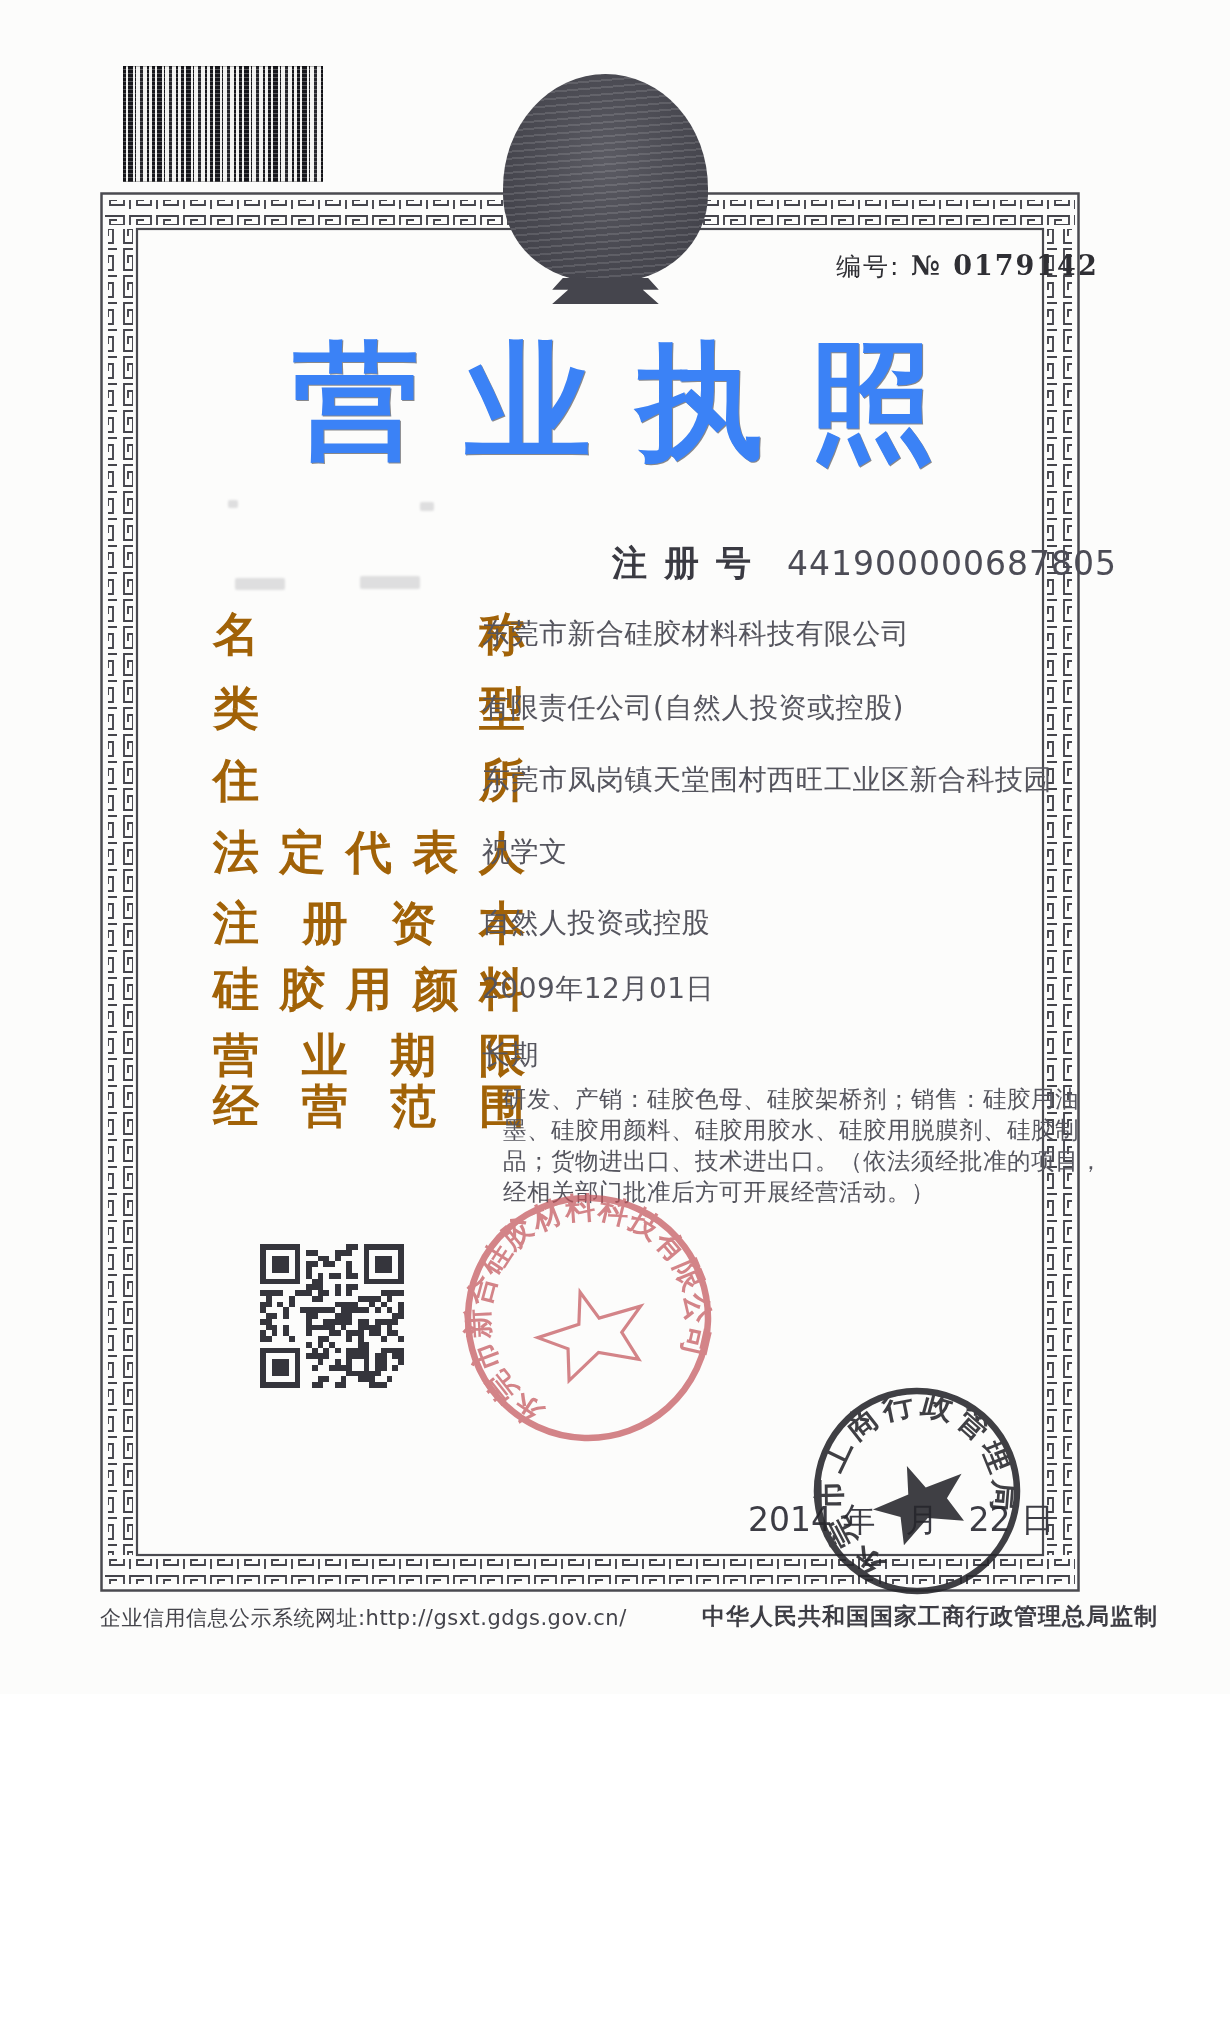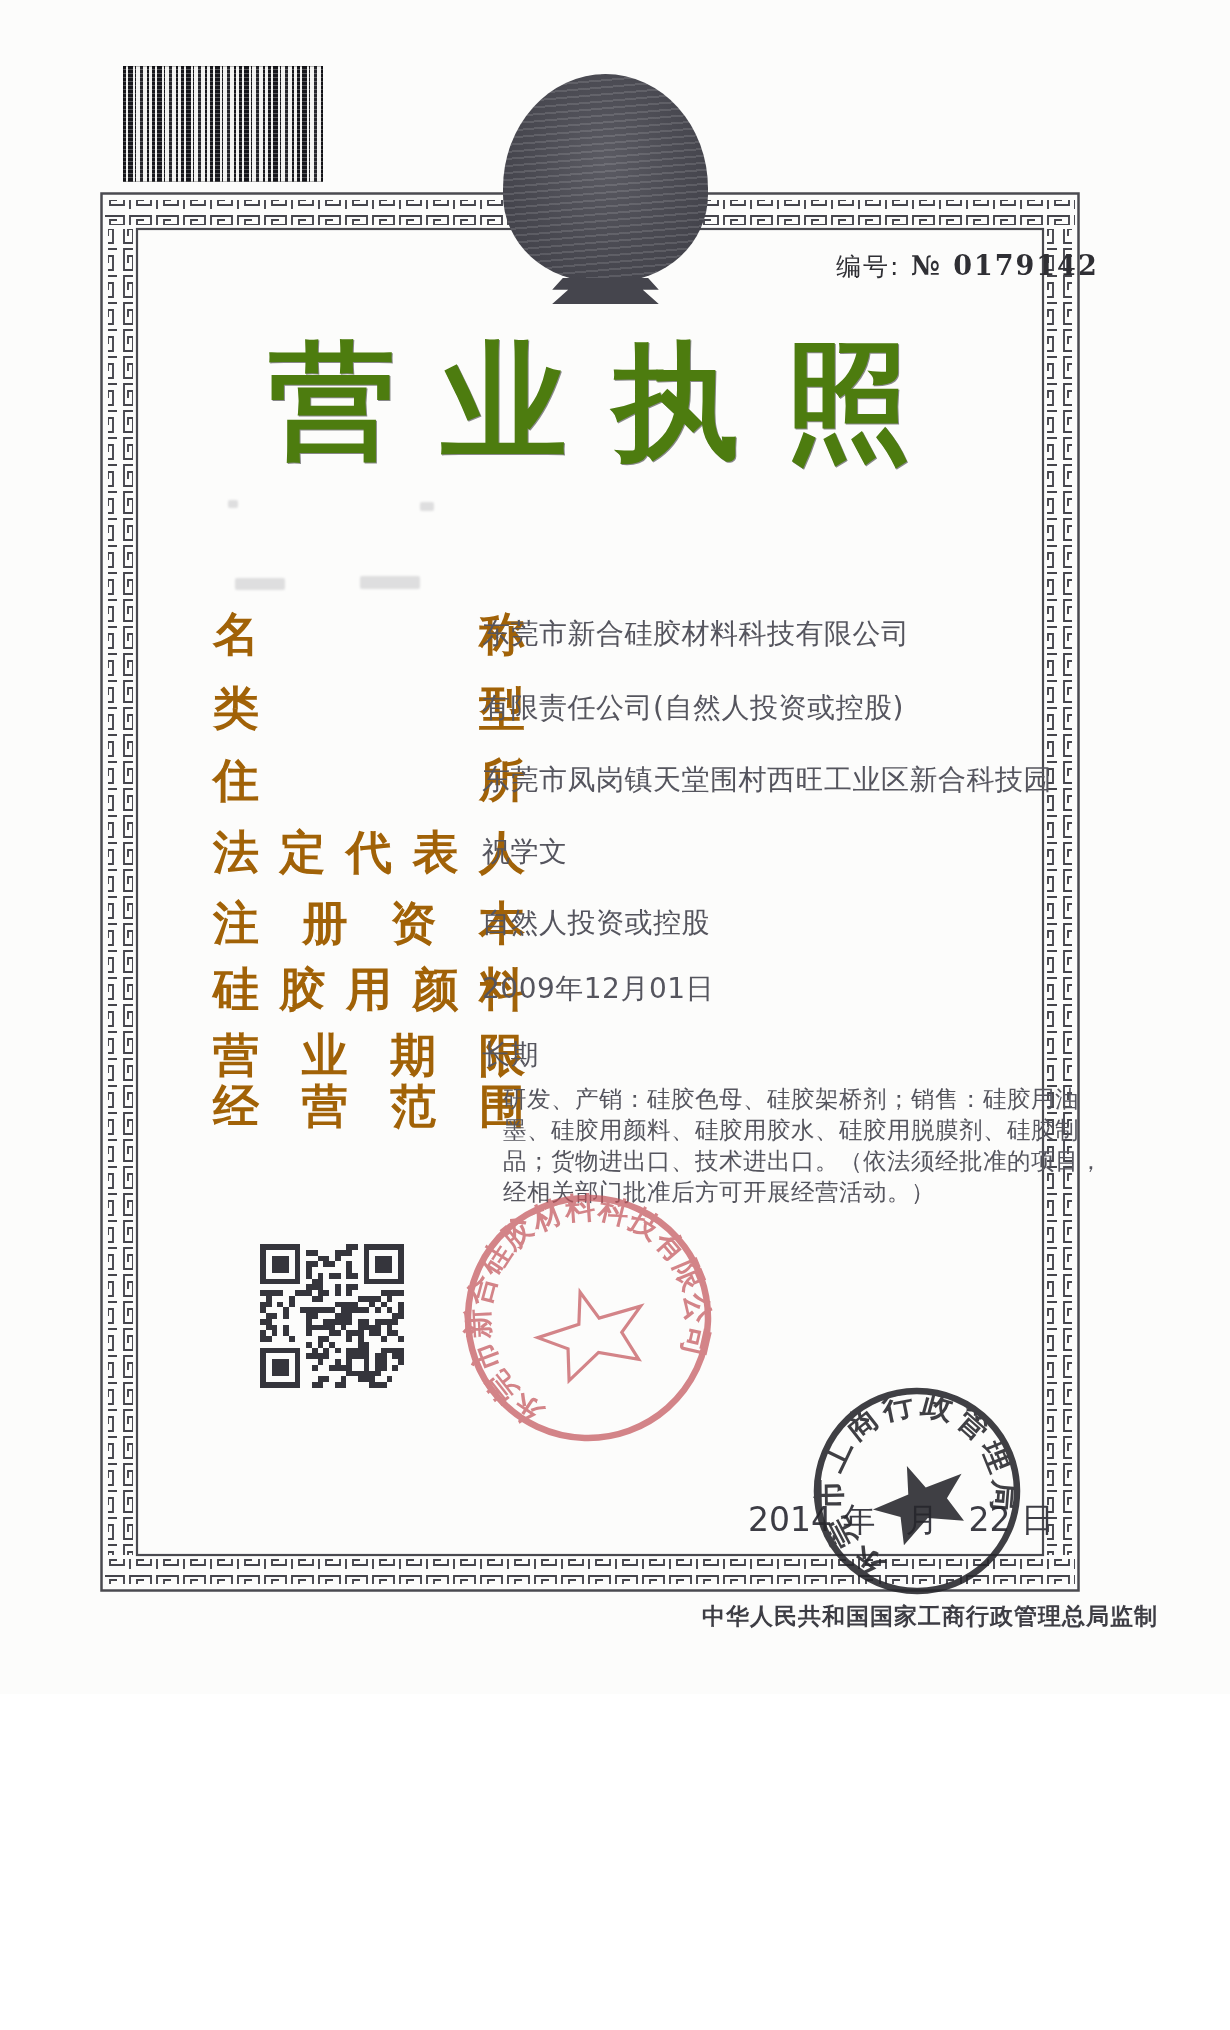--- a/index.html
+++ b/index.html
@@ -22,22 +22,22 @@
   .emblem::after{content:"";position:absolute;left:24%;bottom:-22px;width:52%;height:26px;
     background:#45454d;clip-path:polygon(10% 0,90% 0,100% 45%,85% 45%,100% 100%,0 100%,15% 45%,0 45%);}
   .scan-smudge{position:absolute;background:rgba(90,90,100,.18);filter:blur(1px);border-radius:2px;}
   
   .frame{position:absolute;left:100px;top:192px;z-index:1;}
   
   .serial{position:absolute;left:836px;top:250px;font-size:25px;color:#2f2f34;
     letter-spacing:2px;white-space:nowrap;z-index:2;}
   .serial .no{font-family:"DejaVu Serif",serif;font-weight:700;font-size:27px;margin-left:10px;}
   .title{position:absolute;left:100px;top:326px;width:980px;text-align:center;
-    font-size:126px;font-weight:900;color:#4d7c0f;letter-spacing:46px;text-indent:46px;
-    line-height:1.2;z-index:2;text-shadow:1px 1px 0 rgba(40,40,45,.55);}
+    font-size:126px;font-weight:900;color:#3b82f6;letter-spacing:46px;text-indent:46px;
+    line-height:1.2;z-index:2;text-shadow:1px 1px 0 rgba(40,40,45,.55);padding-left:24px;}
   .regline{position:absolute;left:612px;top:540px;white-space:nowrap;z-index:2;}
   .regline .lab{font-size:35px;font-weight:700;color:#3a3a42;letter-spacing:17px;}
   .regline .val{font-size:33px;color:#4c4c56;letter-spacing:1px;margin-left:14px;}
   
   .row{position:absolute;left:213px;width:880px;z-index:2;}
   .row .lab{position:absolute;left:0;top:0;width:312px;font-size:46px;font-weight:700;
     color:#a16207;text-align:justify;text-align-last:justify;line-height:1.15;}
   .row .val{position:absolute;left:269px;top:7px;width:600px;font-size:28px;color:#55555e;
     letter-spacing:.5px;white-space:nowrap;}
   .row.scope .val{font-size:23.5px;line-height:31px;white-space:normal;top:4px;margin-left:21px;}
@@ -86,20 +86,24 @@
     <rect x="8" y="37" width="25" height="1326" fill="url(#gkv)"></rect>
     <rect x="947" y="37" width="25" height="1326" fill="url(#gkv)"></rect>
   </svg>
 
   <div class="serial">
     <span>编号:</span><span class="no">№ 0179142</span>
   </div>
 
   <div class="title">营业执照</div>
 
+  <div class="regline">
+    <span class="lab">注册号</span>
+    <span class="val">441900000687805</span>
+  </div>
 
   <div class="row" style="top:608px">
     <span class="lab">名称</span>
     <span class="val">东莞市新合硅胶材料科技有限公司</span>
   </div>
   <div class="row" style="top:682px">
     <span class="lab">类型</span>
     <span class="val">有限责任公司(自然人投资或控股)</span>
   </div>
   <div class="row" style="top:754px">
@@ -367,15 +371,16 @@
     <g transform="rotate(-22 119 119)" opacity="0.88">
       <circle cx="119" cy="119" r="100" fill="none" stroke="#26262b" stroke-width="6.5"></circle>
       <path id="blkArc" d="M64.5 173.5 A77 77 0 1 1 173.5 173.5" fill="none"></path>
       <polygon points="119,78 109.6,105 71.2,105.6 94,123 86.6,150.3 119,134 151.4,150.3 144,123 166.8,105.6 128.4,105" fill="#26262b" transform="translate(0 14)"></polygon>
       <text font-size="31" letter-spacing="4.5" fill="#26262b" font-weight="700" font-family="DejaVu Sans, sans-serif">
         <textPath href="#blkArc" startOffset="0">东莞市工商行政管理局</textPath>
       </text>
     </g>
   </svg>
 
+  <div class="footer-left">企业信用信息公示系统网址:http://gsxt.gdgs.gov.cn/</div>
   <div class="footer-right">中华人民共和国国家工商行政管理总局监制</div>
 
 </div>
 
 </body></html>

